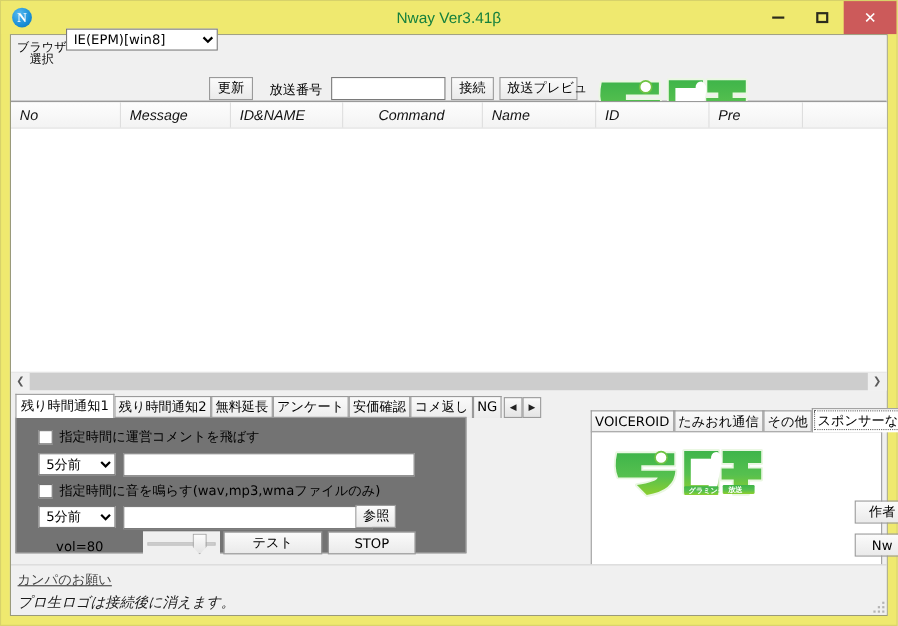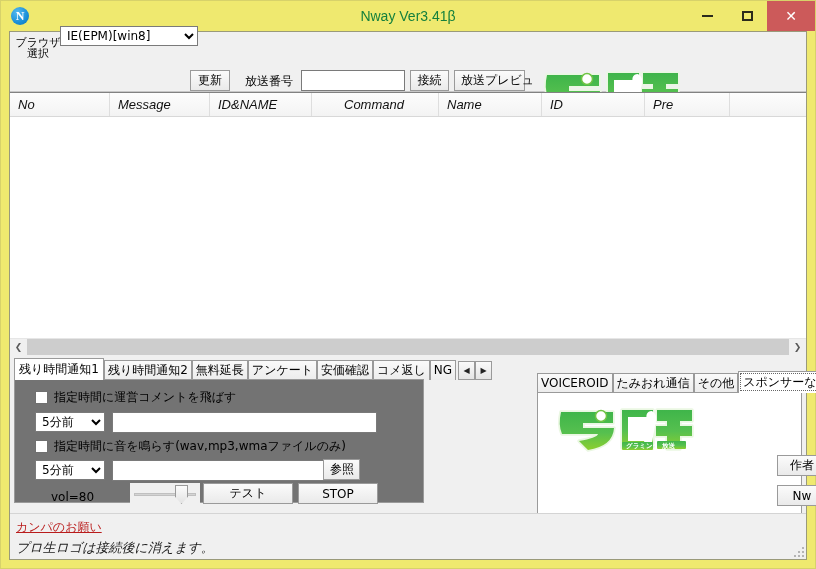--- a/index.html
+++ b/index.html
@@ -313,21 +313,21 @@
   #statusbar {
     flex: 0 0 40px;
     background: #f0f0f0;
     border-top: 1px solid #d4d4d4;
     position: relative;
     padding: 2px 6px;
   }
   #donate-link {
     display: inline-block;
     font-size: 12px;
-    color: #b91c1c;
+    color: #404040;
     font-family: "DejaVu Sans", sans-serif;
     cursor: default;
   }
   #status-message {
     display: block;
     font-size: 13px;
     font-style: italic;
     color: #1a1a1a;
     font-family: "DejaVu Sans", sans-serif;
     margin-top: 3px;

